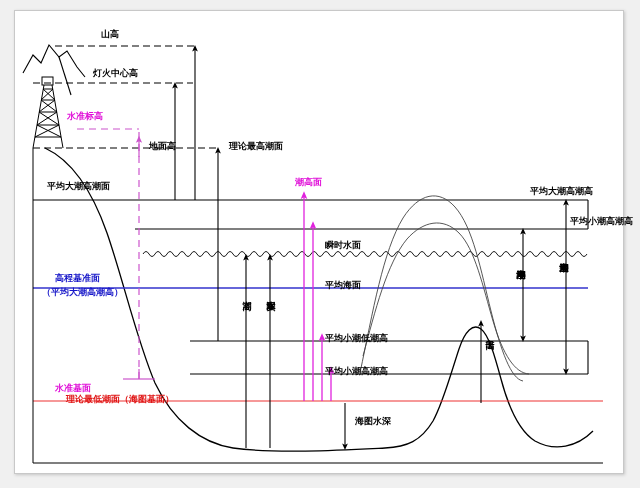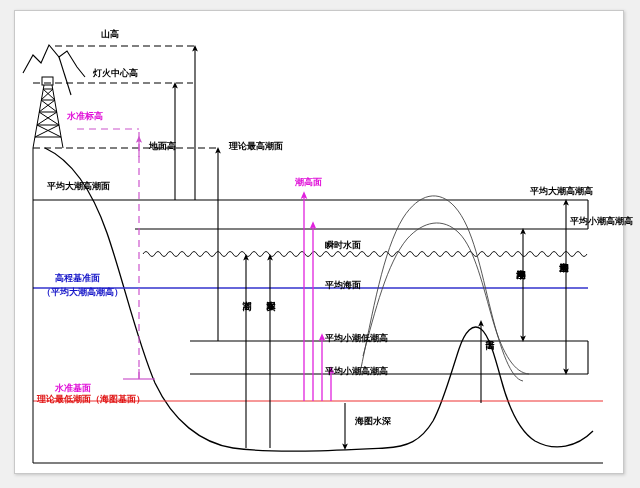--- a/index.html
+++ b/index.html
@@ -14,21 +14,21 @@
     background:#ffffff;border:1px solid #c8c8c8;
     box-shadow:1px 1px 3px rgba(0,0,0,.18);
   }
   #canvas{position:absolute;left:0;top:0;width:608px;height:462px;}
   .lbl{
     position:absolute;white-space:nowrap;color:#000;
     font-size:9px;line-height:10px;font-weight:bold;
   }
   .lbl.pink{color:#e010d8;}
   .lbl.blue{color:#1414c8;}
-  .lbl.red{color:#e01414;}
+  .lbl.red{color:#e01414;margin-left:29px;}
   .lbl.vert{
     writing-mode:vertical-rl;text-orientation:upright;
     line-height:10px;letter-spacing:0px;
   }
 </style>
 </head>
 <body>
 
 <div id="stage">
   <div id="panel">

